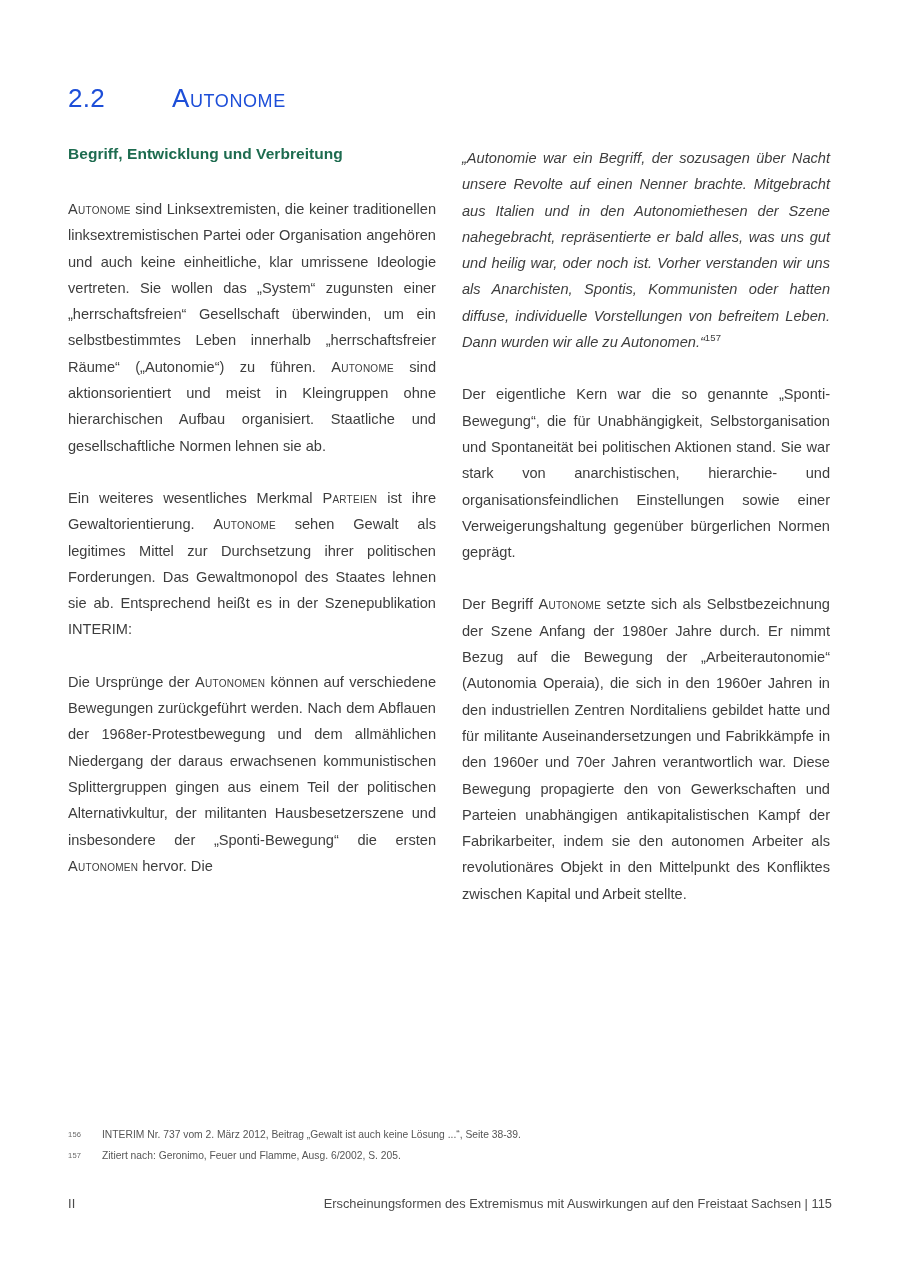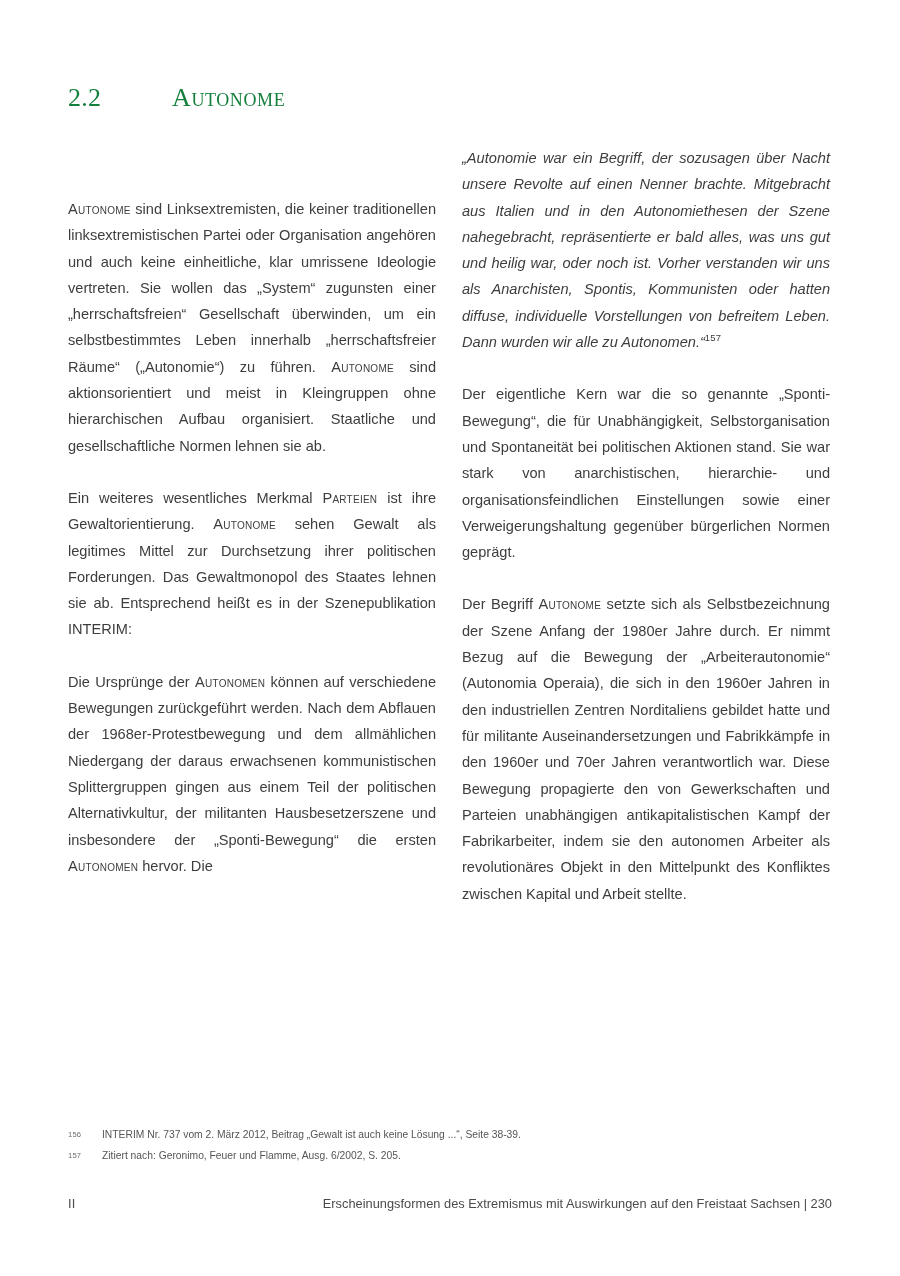--- a/index.html
+++ b/index.html
@@ -24,22 +24,22 @@
     height: 1276px;
     overflow: hidden;
   }
 
   
   .chapter-heading {
     position: absolute;
     left: 68px;
     top: 83px;
     width: 700px;
-    font-family: Liberation Serif, serif;
-    color: #15803d;
+    font-family: Liberation Sans, sans-serif;
+    color: #1d4ed8;
     font-size: 26px;
     line-height: 30px;
     white-space: nowrap;
   }
   .chapter-number {
     display: inline-block;
     width: 104px;
     font-size: 26px;
     letter-spacing: 0.3px;
   }
@@ -152,20 +152,21 @@
 </style>
 </head>
 <body>
 
 <div class="page">
 
   <div class="chapter-heading">
     <span class="chapter-number">2.2</span><span class="chapter-title">Autonome</span>
   </div>
 
+  <div class="section-heading">Begriff, Entwicklung und Verbreitung</div>
 
   <div class="col col-left">
 
     <p><span class="sc">Autonome</span><span> sind Linksextremisten, die keiner traditionellen linksextremistischen Partei oder Organisation angehören und auch keine einheitliche, klar umrissene Ideologie vertreten. Sie wollen das „System“ zugunsten einer „herrschaftsfreien“ Gesellschaft überwinden, um ein selbstbestimmtes Leben innerhalb „herrschaftsfreier Räume“ („Autonomie“) zu führen. </span><span class="sc">Autonome</span><span> sind aktionsorientiert und meist in Kleingruppen ohne hierarchischen Aufbau organisiert. Staatliche und gesellschaftliche Normen lehnen sie ab.</span></p>
 
     <p><span>Ein weiteres wesentliches Merkmal </span><span class="sc">Parteien</span><span> ist ihre Gewaltorientierung. </span><span class="sc">Autonome</span><span> sehen Gewalt als legitimes Mittel zur Durchsetzung ihrer politischen Forderungen. Das Gewaltmonopol des Staates lehnen sie ab. Entsprechend heißt es in der Szenepublikation INTERIM:</span></p>
 
 
     <p><span>Die Ursprünge der </span><span class="sc">Autonomen</span><span> können auf verschiedene Bewegungen zurückgeführt werden. Nach dem Abflauen der 1968er-Protestbewegung und dem allmählichen Niedergang der daraus erwachsenen kommunistischen Splittergruppen gingen aus einem Teil der politischen Alternativkultur, der militanten Hausbesetzerszene und insbesondere der „Sponti-Bewegung“ die ersten </span><span class="sc">Autonomen</span><span> hervor. Die</span></p>
 
@@ -188,16 +189,16 @@
       <span class="footnote-text">INTERIM Nr. 737 vom 2. März 2012, Beitrag „Gewalt ist auch keine Lösung ...“, Seite 38-39.</span>
     </div>
     <div class="footnote">
       <span class="footnote-marker">157</span>
       <span class="footnote-text">Zitiert nach: Geronimo, Feuer und Flamme, Ausg. 6/2002, S. 205.</span>
     </div>
   </div>
 
   <div class="footer">
     <span class="footer-left">II</span>
-    <span class="footer-right">Erscheinungsformen des Extremismus mit Auswirkungen auf den Freistaat Sachsen | 230</span>
+    <span class="footer-right">Erscheinungsformen des Extremismus mit Auswirkungen auf den Freistaat Sachsen | 115</span>
   </div>
 
 </div>
 
 </body></html>

